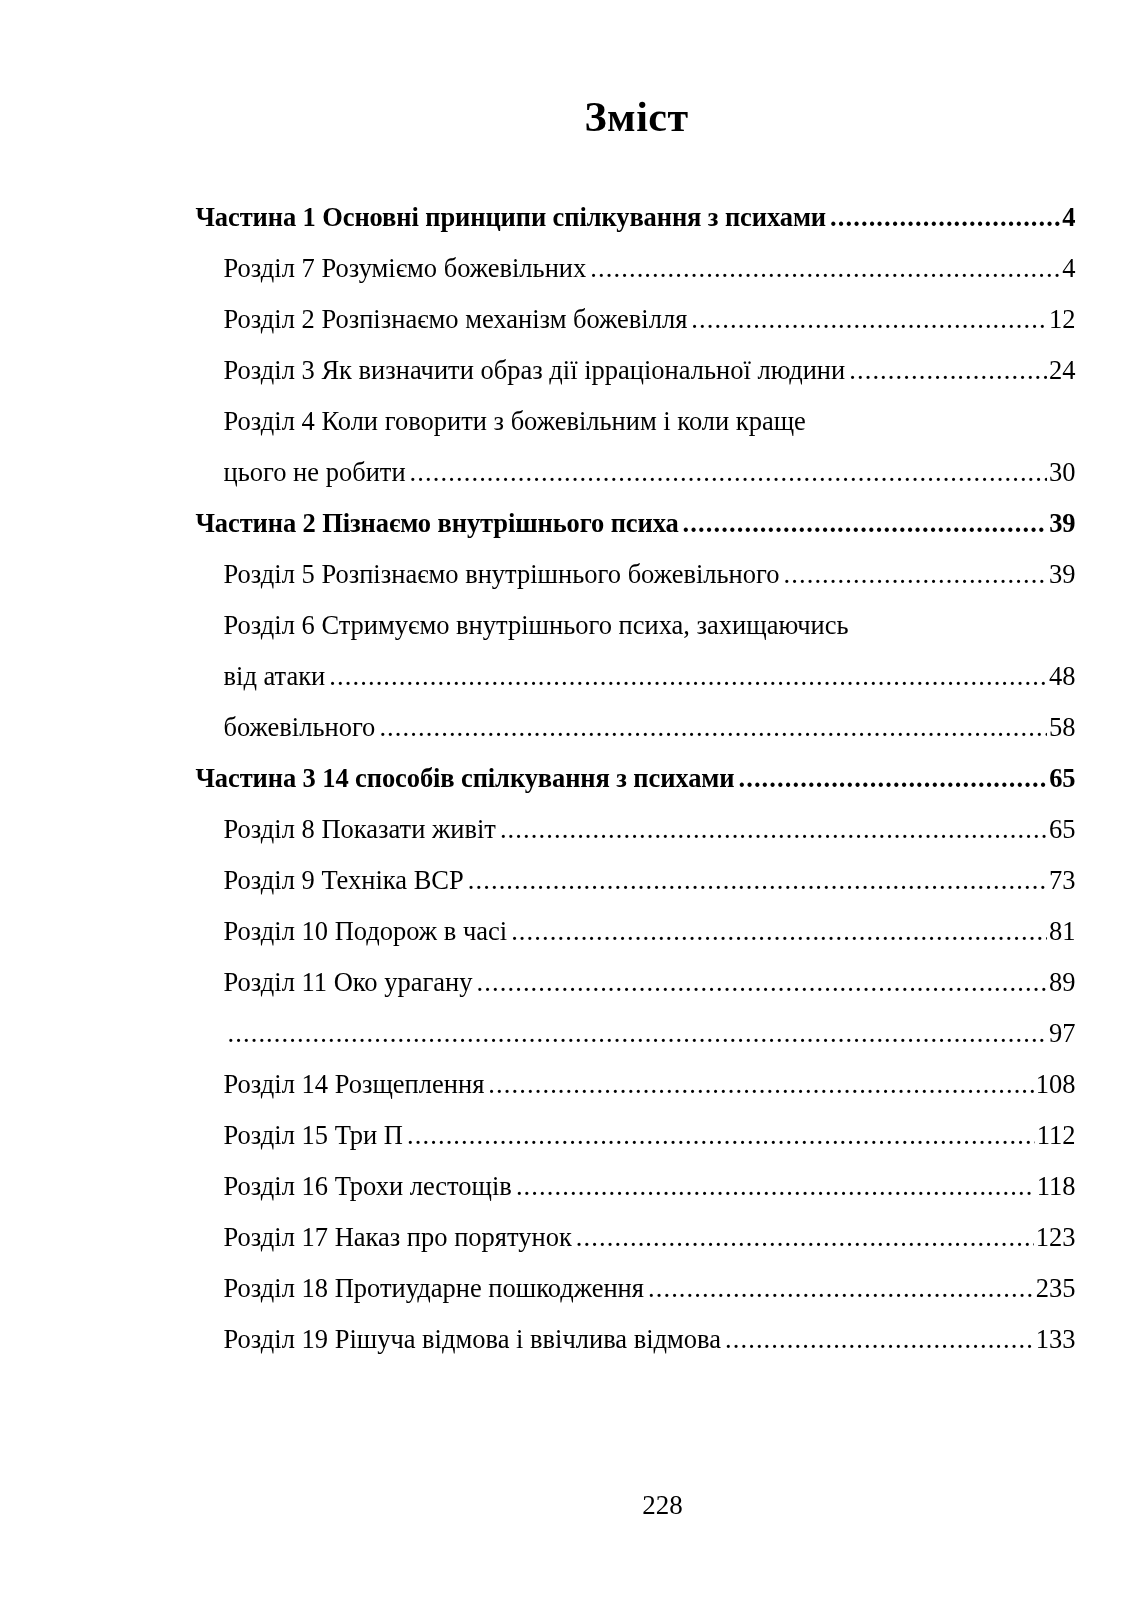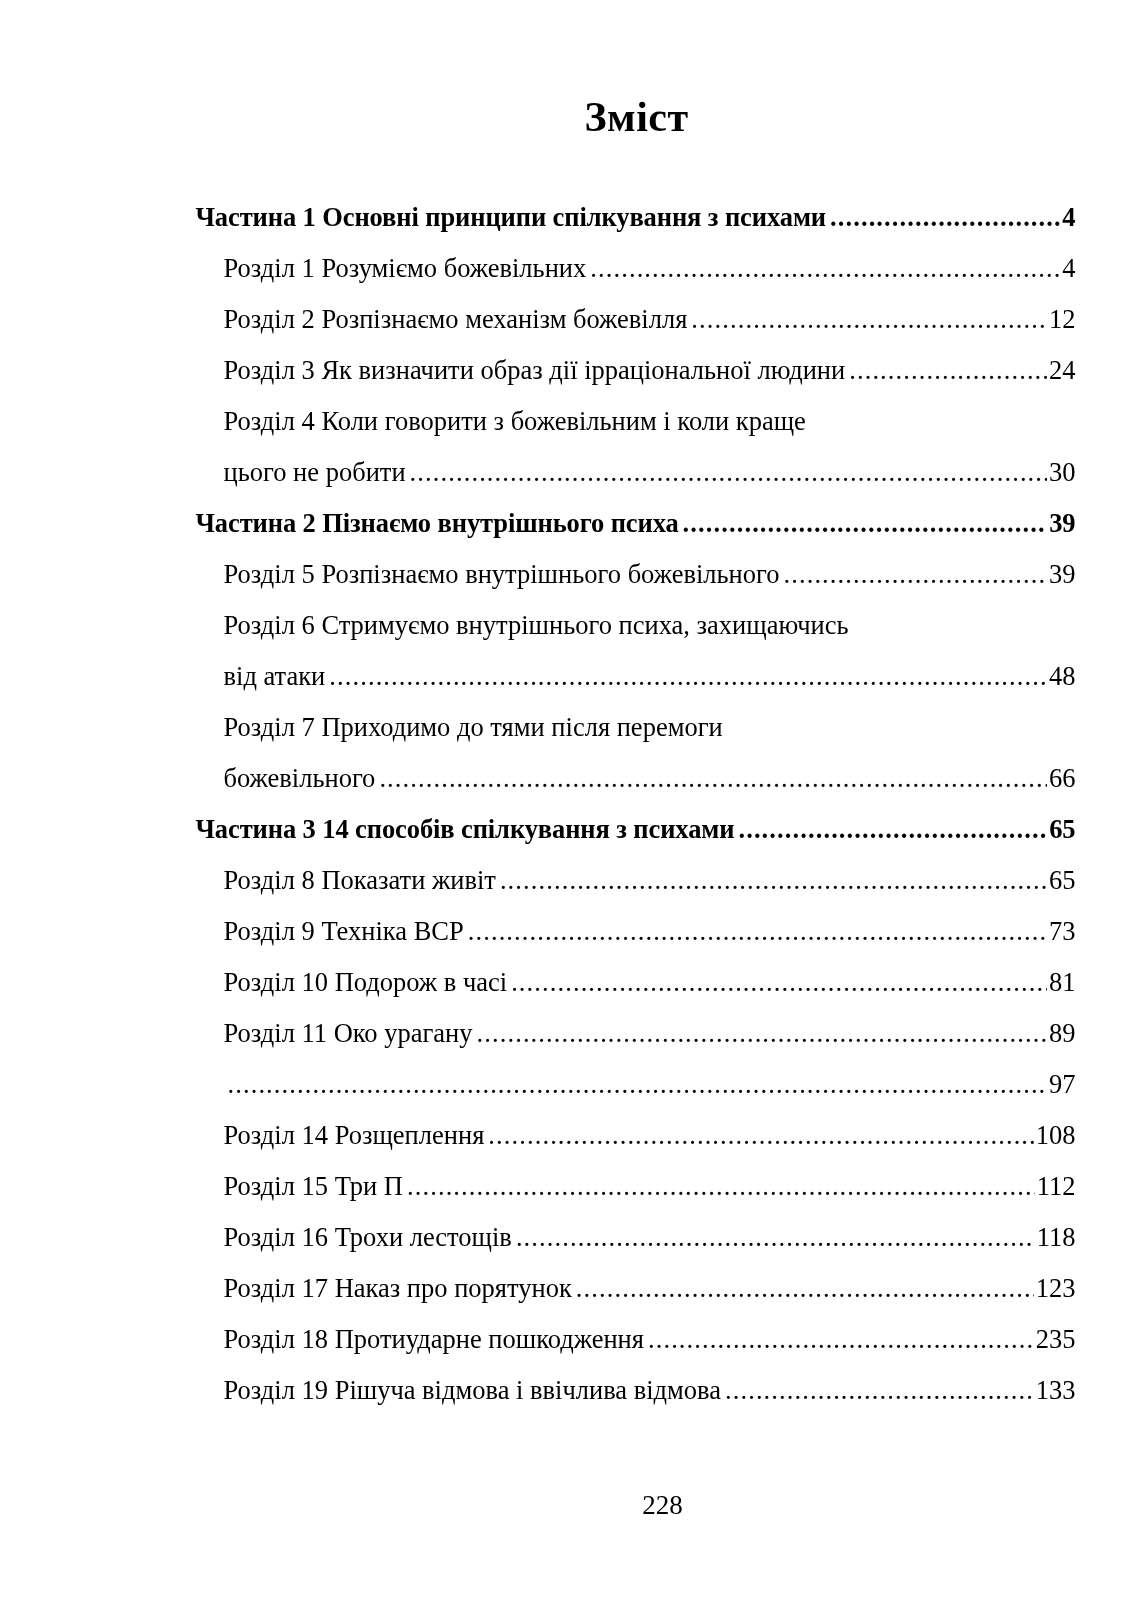--- a/index.html
+++ b/index.html
@@ -115,21 +115,21 @@
   <div class="toc-body">
       <div class="toc-entry part">
         <div class="entry-row">
           <span class="entry-text">Частина 1 Основні принципи спілкування з психами</span>
           <span class="entry-leader"></span>
           <span class="entry-page">4</span>
         </div>
       </div>
       <div class="toc-entry chapter">
         <div class="entry-row">
-          <span class="entry-text">Розділ 1 Розуміємо божевільних</span>
+          <span class="entry-text">Розділ 7 Розуміємо божевільних</span>
           <span class="entry-leader"></span>
           <span class="entry-page">4</span>
         </div>
       </div>
       <div class="toc-entry chapter">
         <div class="entry-row">
           <span class="entry-text">Розділ 2 Розпізнаємо механізм божевілля</span>
           <span class="entry-leader"></span>
           <span class="entry-page">12</span>
         </div>
@@ -165,25 +165,24 @@
       </div>
       <div class="toc-entry chapter">
         <span class="entry-line1">Розділ 6 Стримуємо внутрішнього психа, захищаючись</span>
         <div class="entry-row">
           <span class="entry-text">від атаки</span>
           <span class="entry-leader"></span>
           <span class="entry-page">48</span>
         </div>
       </div>
       <div class="toc-entry chapter">
-        <span class="entry-line1">Розділ 7 Приходимо до тями після перемоги</span>
         <div class="entry-row">
           <span class="entry-text">божевільного</span>
           <span class="entry-leader"></span>
-          <span class="entry-page">66</span>
+          <span class="entry-page">58</span>
         </div>
       </div>
       <div class="toc-entry part">
         <div class="entry-row">
           <span class="entry-text">Частина 3 14 способів спілкування з психами</span>
           <span class="entry-leader"></span>
           <span class="entry-page">65</span>
         </div>
       </div>
       <div class="toc-entry chapter">

